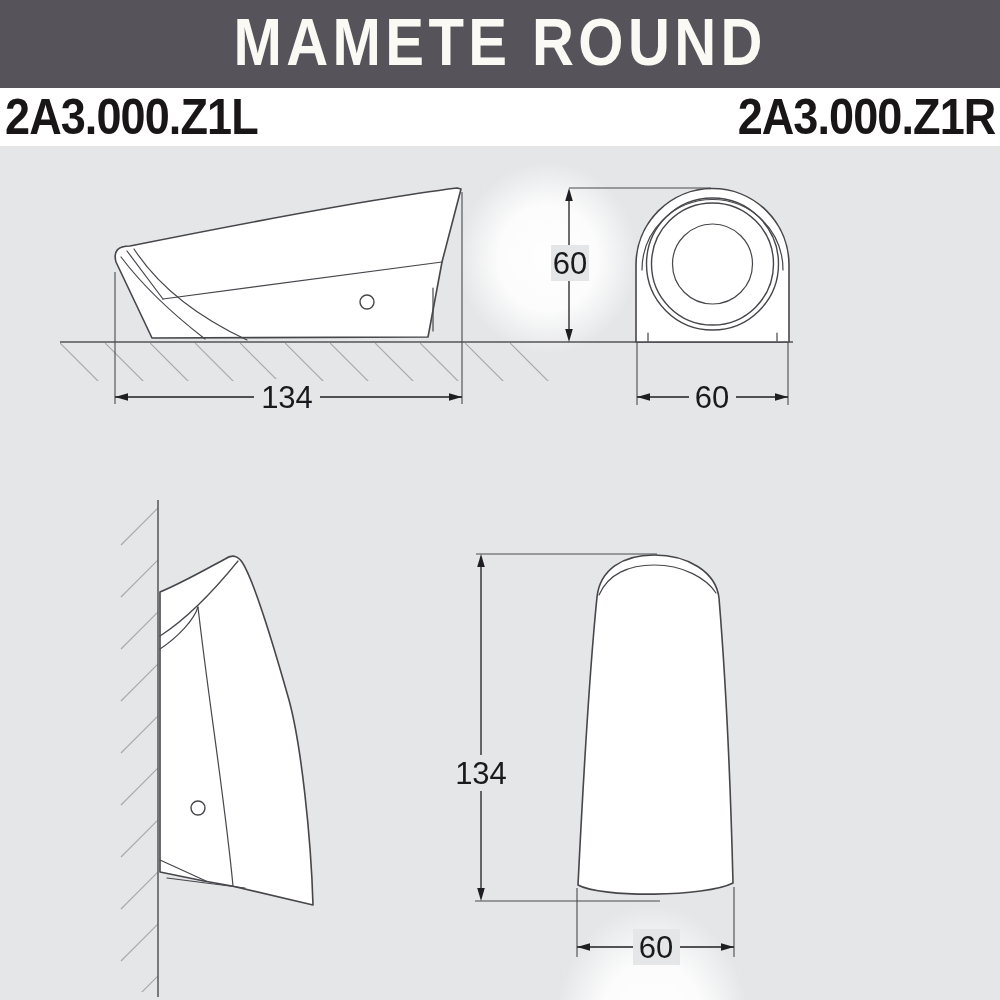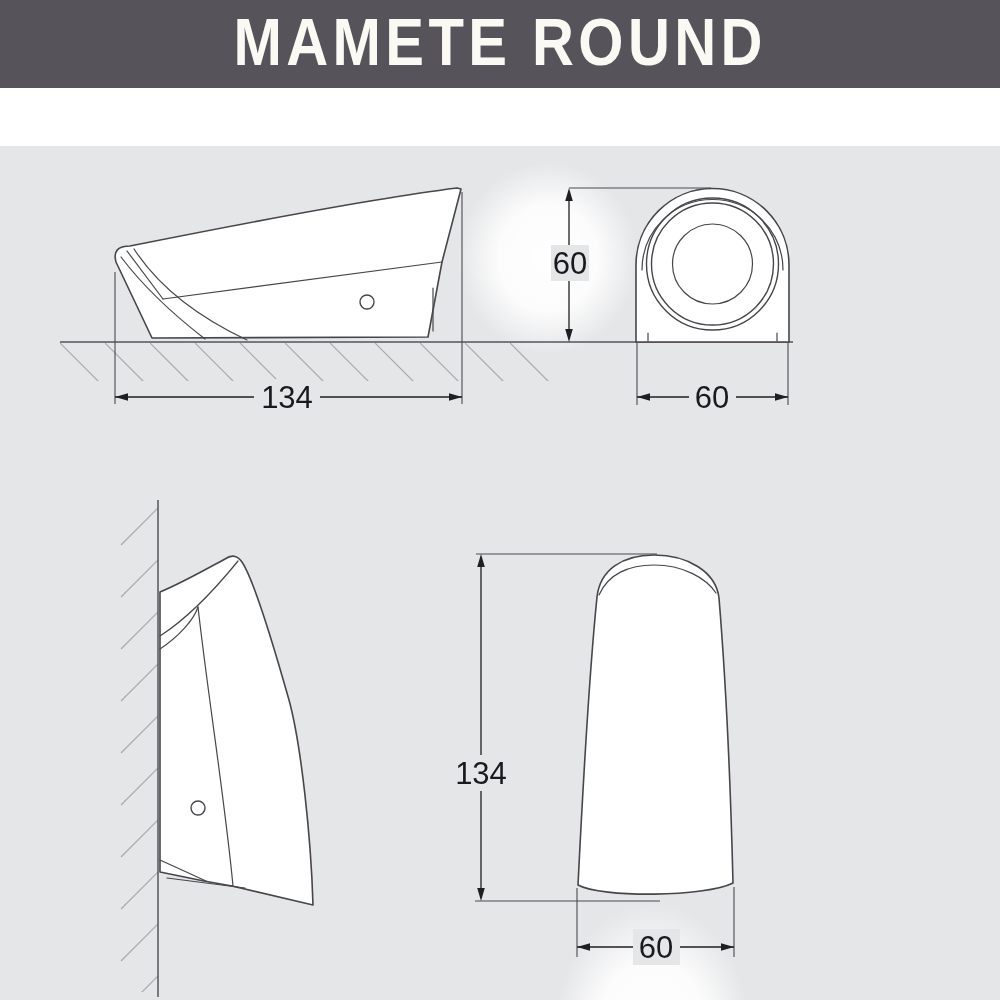--- a/index.html
+++ b/index.html
@@ -58,20 +58,24 @@
 </style>
 </head>
 <body>
 
 <div class="page">
 
   <div class="header-bar">
     <div class="header-title">MAMETE ROUND</div>
   </div>
 
+  <div class="model-band">
+    <div class="model-code left">2A3.000.Z1L</div>
+    <div class="model-code right">2A3.000.Z1R</div>
+  </div>
 
   <div class="canvas">
     <svg width="1000" height="854" viewBox="0 0 1000 854">
       <defs>
         <radialGradient id="glow" cx="50%" cy="50%" r="50%">
           <stop offset="0%" stop-color="#ffffff" stop-opacity="0.97"></stop>
           <stop offset="55%" stop-color="#ffffff" stop-opacity="0.88"></stop>
           <stop offset="100%" stop-color="#ffffff" stop-opacity="0"></stop>
         </radialGradient>
         <pattern id="hatchGround" patternUnits="userSpaceOnUse" x="60" y="197" width="45" height="40">

